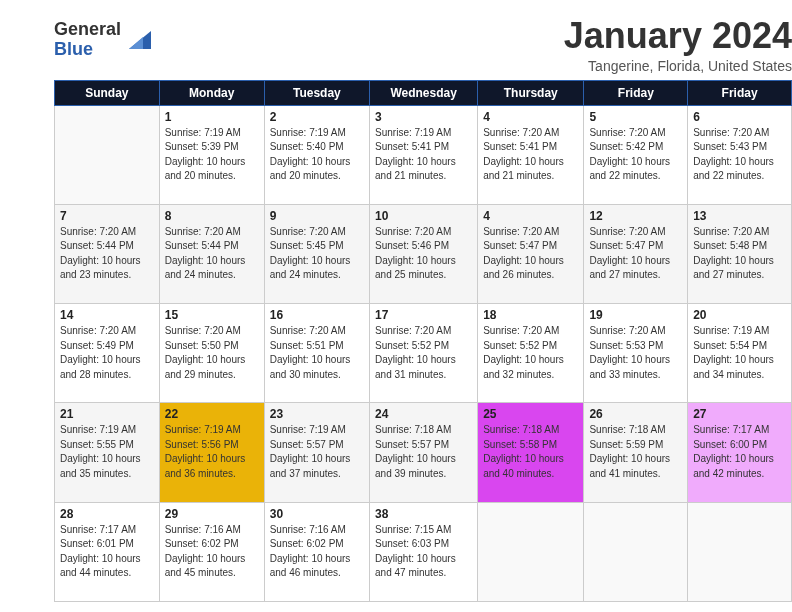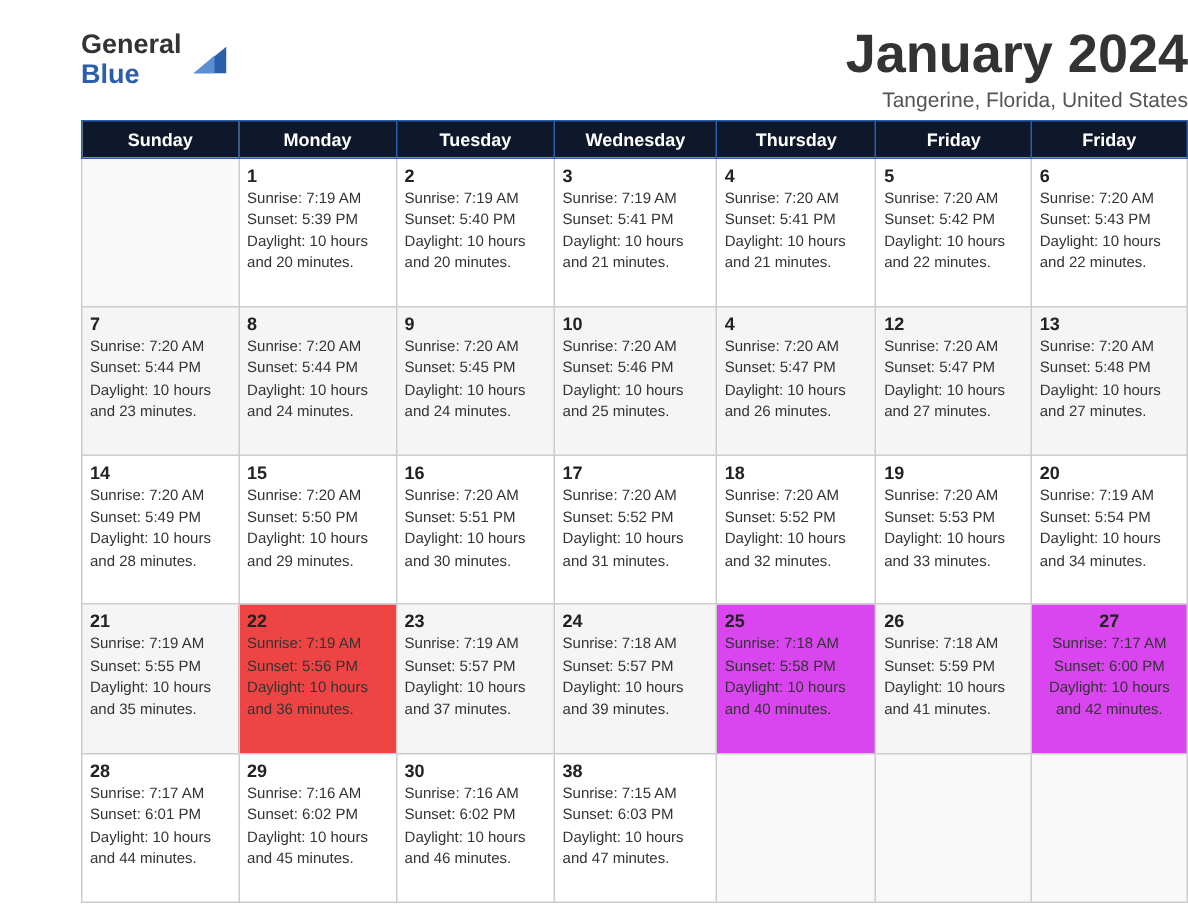--- a/index.html
+++ b/index.html
@@ -291,21 +291,21 @@
           </td>
         </tr>
         <tr style="background: rgb(245, 245, 245);">
           <td style="background: rgb(245, 245, 245);">
             <span class="day-num">21</span>
             <div class="day-info" style="white-space: pre-line;">Sunrise: 7:19 AM
 Sunset: 5:55 PM
 Daylight: 10 hours
 and 35 minutes.</div>
           </td>
-          <td style="background: #ef4444;">
+          <td style="background: #eab308;">
             <span class="day-num">22</span>
             <div class="day-info" style="white-space: pre-line;">Sunrise: 7:19 AM
 Sunset: 5:56 PM
 Daylight: 10 hours
 and 36 minutes.</div>
           </td>
           <td style="background: rgb(245, 245, 245);">
             <span class="day-num">23</span>
             <div class="day-info" style="white-space: pre-line;">Sunrise: 7:19 AM
 Sunset: 5:57 PM
@@ -326,21 +326,21 @@
 Daylight: 10 hours
 and 40 minutes.</div>
           </td>
           <td style="background: rgb(245, 245, 245);">
             <span class="day-num">26</span>
             <div class="day-info" style="white-space: pre-line;">Sunrise: 7:18 AM
 Sunset: 5:59 PM
 Daylight: 10 hours
 and 41 minutes.</div>
           </td>
-          <td style="background: #d946ef; text-align: center;">
+          <td style="background: #f0abfc;">
             <span class="day-num">27</span>
             <div class="day-info" style="white-space: pre-line;">Sunrise: 7:17 AM
 Sunset: 6:00 PM
 Daylight: 10 hours
 and 42 minutes.</div>
           </td>
         </tr>
         <tr>
           <td>
             <span class="day-num">28</span>

